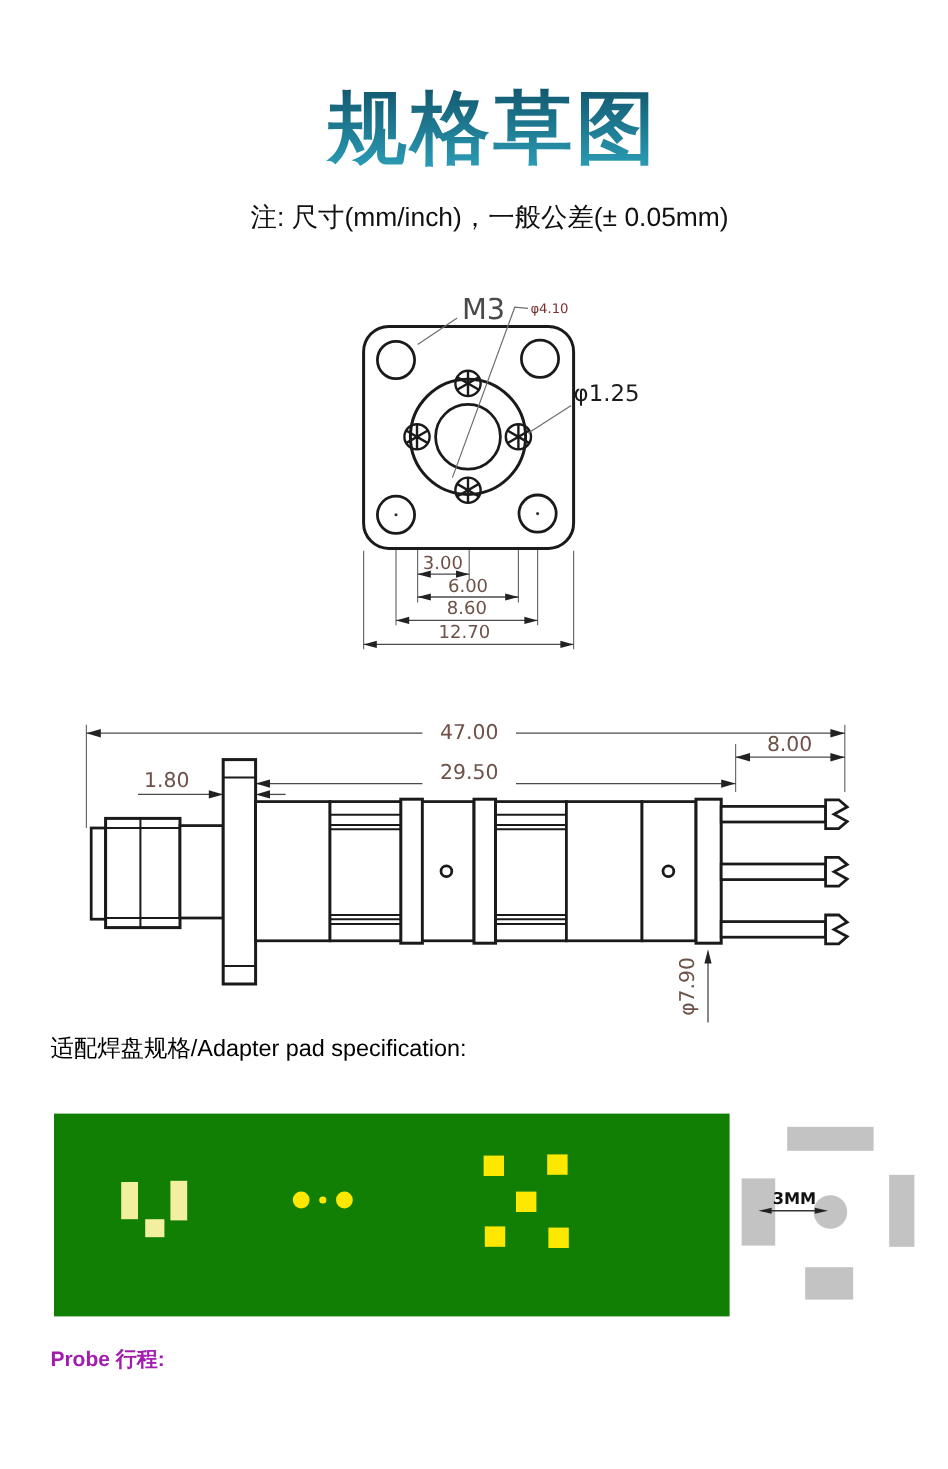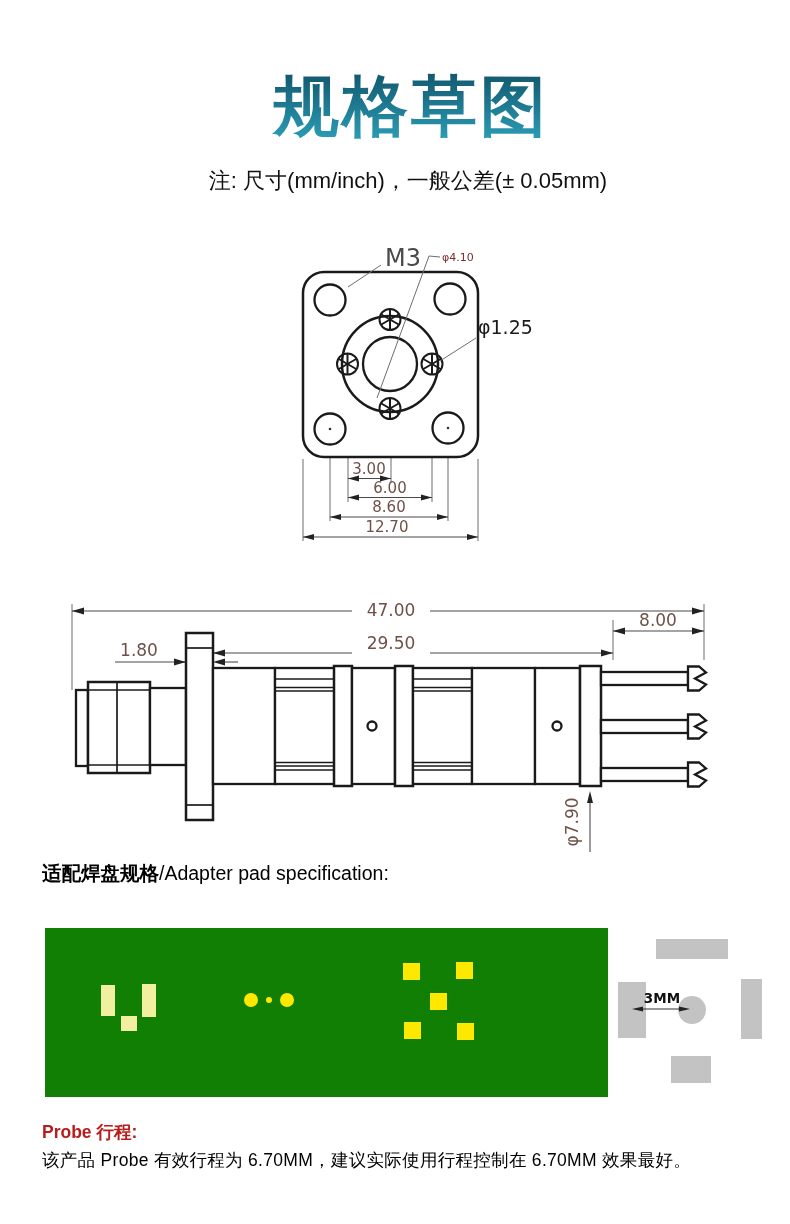--- a/index.html
+++ b/index.html
@@ -22,22 +22,22 @@
   .thin{stroke:#6d6d6d;stroke-width:1;fill:none;}
   .dimline{stroke:#4a4a4a;stroke-width:1.1;fill:none;}
   .arrow{fill:#222;stroke:none;}
   .dimtext{fill:var(--dim-text,#6e5148);font-family:"DejaVu Sans",sans-serif;font-size:15px;text-anchor:middle;}
   .dimtext-lg{fill:var(--dim-text,#6e5148);font-family:"DejaVu Sans",sans-serif;font-size:17px;text-anchor:middle;}
   .railline{stroke:#1a1a1a;stroke-width:1.6;}
   .innerline{stroke:#1a1a1a;stroke-width:1.7;}
 
   
   #adapter-heading{left:42px;top:860px;font-size:19.5px;color:#000;}
-  #adapter-heading .zh{font-weight:700;margin-top:36px;}
-  #probe-heading{left:42px;top:1120px;font-size:17.5px;font-weight:700;color:#b91c1c;}
+  #adapter-heading .zh{font-weight:400;margin-top:36px;}
+  #probe-heading{left:42px;top:1120px;font-size:17.5px;font-weight:700;color:#a21caf;}
   #probe-desc{left:42px;top:1148px;width:720px;font-size:17.5px;color:#000;letter-spacing:.3px;}
 
   
   #pcb{left:45px;top:928px;width:563px;height:169px;background:var(--pcb-green,#117e04);}
   .pad{position:absolute;background:var(--pad-yellow-bright,#ffe800);}
   .pad.pale{background:var(--pad-yellow-pale,#f2efa0);}
   .pad.round{border-radius:50%;}
 </style>
 </head>
 <body>
@@ -252,15 +252,14 @@
     </g>
     <g>
       <line x1="636" y1="1009" x2="686" y2="1009" stroke="#333" stroke-width="1.2"></line>
       <polygon points="632,1009 643,1006.5 643,1011.5" fill="#222"></polygon>
       <polygon points="690,1009 679,1006.5 679,1011.5" fill="#222"></polygon>
       <text x="662" y="1003" text-anchor="middle" font-size="13.5" font-weight="bold" fill="#111" font-family="DejaVu Sans">3MM</text>
     </g>
   </svg>
 
   <div id="probe-heading" class="abs">Probe 行程:</div>
-  <div id="probe-desc" class="abs">该产品 Probe 有效行程为 6.70MM，建议实际使用行程控制在 6.70MM 效果最好。</div>
 
 </div>
 
 </body></html>

